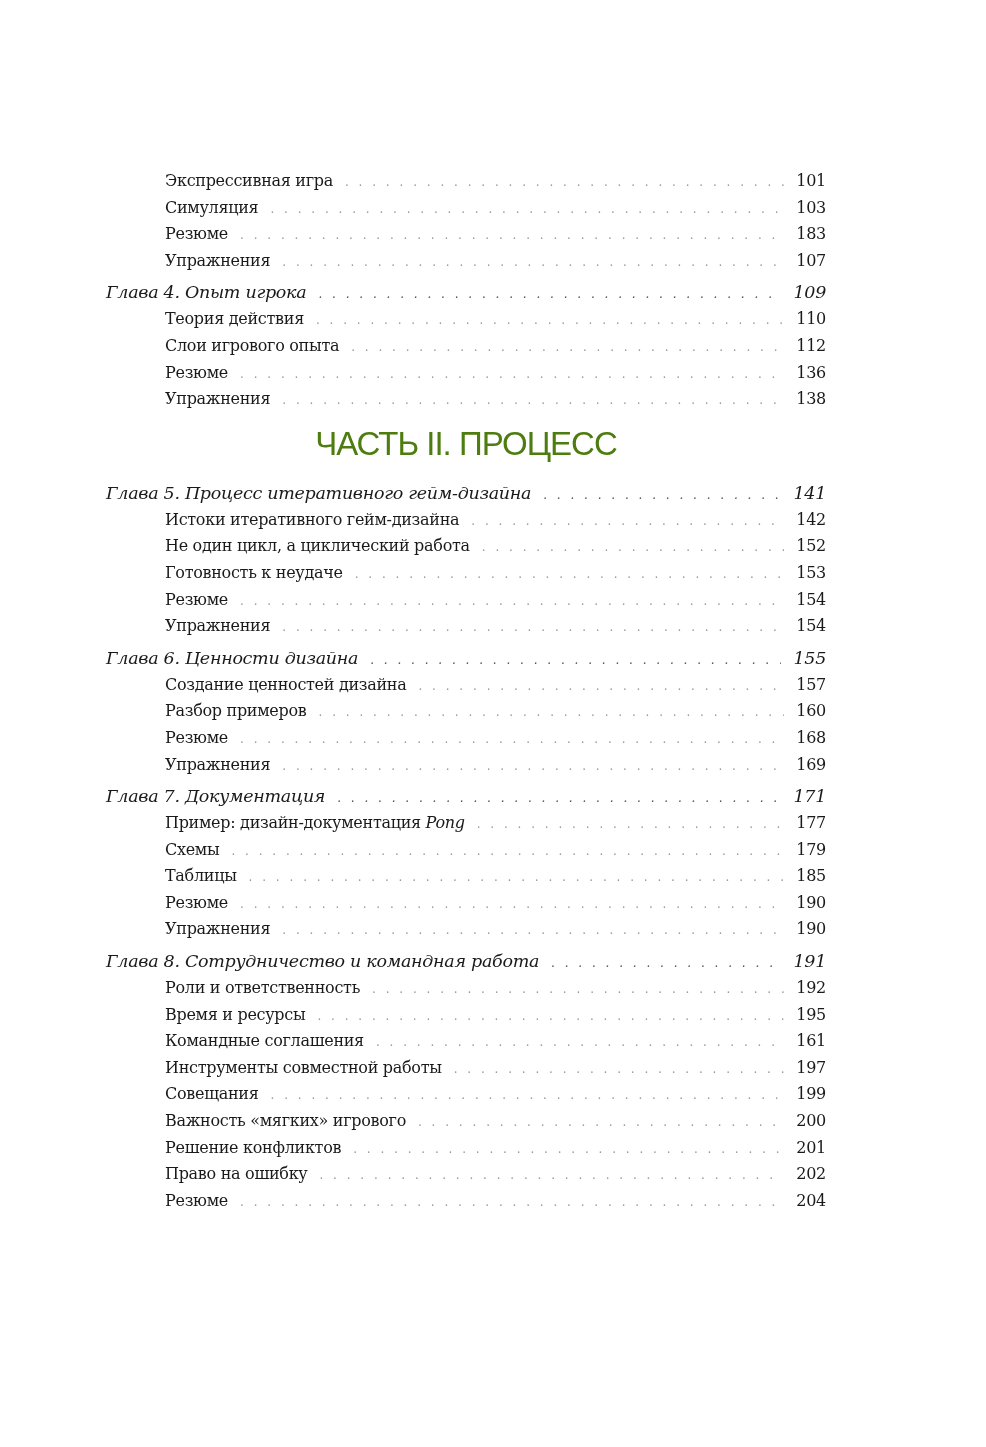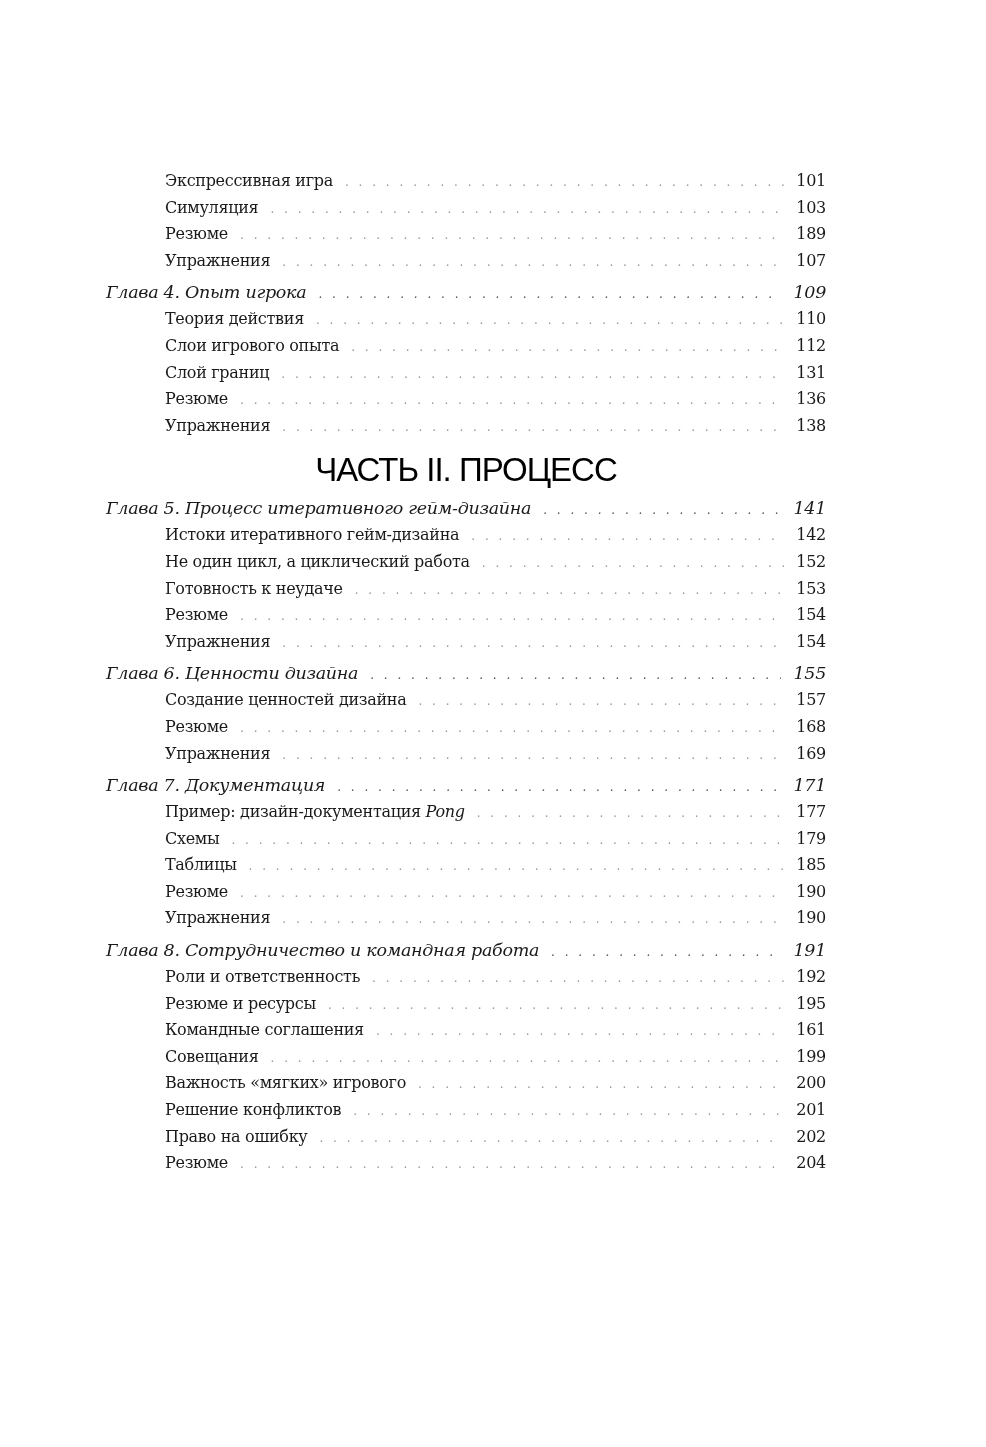--- a/index.html
+++ b/index.html
@@ -8,42 +8,42 @@
   .toc { position: absolute; left: 106px; top: 171px; width: 720px; }
   .row { display: flex; align-items: baseline; white-space: nowrap; height: 26.6px; font-size: 16px; letter-spacing: -0.3px; gap: 8px; }
   .row.sub { padding-left: 59px; }
   .row.chapter { font-size: 17.5px; margin-top: 5px; height: 27px; font-style: italic; }
   .row .label { flex: 0 0 auto; }
   .row .label i { font-style: italic; text-align: center; }
   .row .dots { flex: 1 1 auto; overflow: hidden; margin: 0 4px; color: #9a9a9a; font-size: 12px; letter-spacing: 5.5px; }
   .row .dots::before { content: ". . . . . . . . . . . . . . . . . . . . . . . . . . . . . . . . . . . . . . . . . . . . . . . . . . . . . . . . . . . . . . . . . . . . . . . . . . . . . . . . . . . . . . . . . . . . . . . . . . . . . . . . . . . . . ."; letter-spacing: 3px; }
   .row.chapter .dots { color: #555; }
   .row .page { flex: 0 0 auto; text-align: right; }
-  .part { font-family: "Liberation Sans", "DejaVu Sans", sans-serif; font-size: 33px; text-align: center; letter-spacing: -1px; color: #000000;
-          height: 44px; line-height: 44px; margin-top: 6px; margin-bottom: 6px; padding-left: 0px; }
+  .part { font-family: "Liberation Sans", "DejaVu Sans", sans-serif; font-size: 33px; text-align: center; letter-spacing: -1px; color: #4d7c0f;
+          height: 44px; line-height: 44px; margin-top: 6px; margin-bottom: 17px; padding-left: 0px; }
 </style>
 </head>
 <body>
 
 <div class="toc">
 
   <div class="row sub">
       <span class="label">Экспрессивная игра</span>
       <span class="dots"></span>
       <span class="page">101</span>
     </div>
   <div class="row sub">
       <span class="label">Симуляция</span>
       <span class="dots"></span>
       <span class="page">103</span>
     </div>
   <div class="row sub">
       <span class="label">Резюме</span>
       <span class="dots"></span>
-      <span class="page">189</span>
+      <span class="page">183</span>
     </div>
   <div class="row sub">
       <span class="label">Упражнения</span>
       <span class="dots"></span>
       <span class="page">107</span>
     </div>
 
   <div class="row chapter">
       <span class="label">Глава 4. Опыт игрока</span>
       <span class="dots"></span>
@@ -51,25 +51,20 @@
     </div>
   <div class="row sub">
       <span class="label">Теория действия</span>
       <span class="dots"></span>
       <span class="page">110</span>
     </div>
   <div class="row sub">
       <span class="label">Слои игрового опыта</span>
       <span class="dots"></span>
       <span class="page">112</span>
-    </div>
-  <div class="row sub">
-      <span class="label">Слой границ</span>
-      <span class="dots"></span>
-      <span class="page">131</span>
     </div>
   <div class="row sub">
       <span class="label">Резюме</span>
       <span class="dots"></span>
       <span class="page">136</span>
     </div>
   <div class="row sub">
       <span class="label">Упражнения</span>
       <span class="dots"></span>
       <span class="page">138</span>
@@ -112,20 +107,25 @@
       <span class="label">Глава 6. Ценности дизайна</span>
       <span class="dots"></span>
       <span class="page">155</span>
     </div>
   <div class="row sub">
       <span class="label">Создание ценностей дизайна</span>
       <span class="dots"></span>
       <span class="page">157</span>
     </div>
   <div class="row sub">
+      <span class="label">Разбор примеров</span>
+      <span class="dots"></span>
+      <span class="page">160</span>
+    </div>
+  <div class="row sub">
       <span class="label">Резюме</span>
       <span class="dots"></span>
       <span class="page">168</span>
     </div>
   <div class="row sub">
       <span class="label">Упражнения</span>
       <span class="dots"></span>
       <span class="page">169</span>
     </div>
 
@@ -164,30 +164,35 @@
       <span class="label">Глава 8. Сотрудничество и командная работа</span>
       <span class="dots"></span>
       <span class="page">191</span>
     </div>
   <div class="row sub">
       <span class="label">Роли и ответственность</span>
       <span class="dots"></span>
       <span class="page">192</span>
     </div>
   <div class="row sub">
-      <span class="label">Резюме и ресурсы</span>
+      <span class="label">Время и ресурсы</span>
       <span class="dots"></span>
       <span class="page">195</span>
     </div>
   <div class="row sub">
       <span class="label">Командные соглашения</span>
       <span class="dots"></span>
       <span class="page">161</span>
     </div>
   <div class="row sub">
+      <span class="label">Инструменты совместной работы</span>
+      <span class="dots"></span>
+      <span class="page">197</span>
+    </div>
+  <div class="row sub">
       <span class="label">Совещания</span>
       <span class="dots"></span>
       <span class="page">199</span>
     </div>
   <div class="row sub">
       <span class="label">Важность «мягких» игрового</span>
       <span class="dots"></span>
       <span class="page">200</span>
     </div>
   <div class="row sub">

